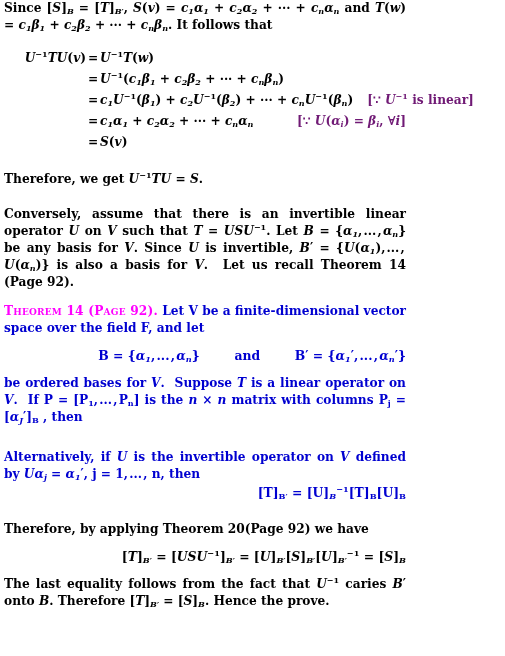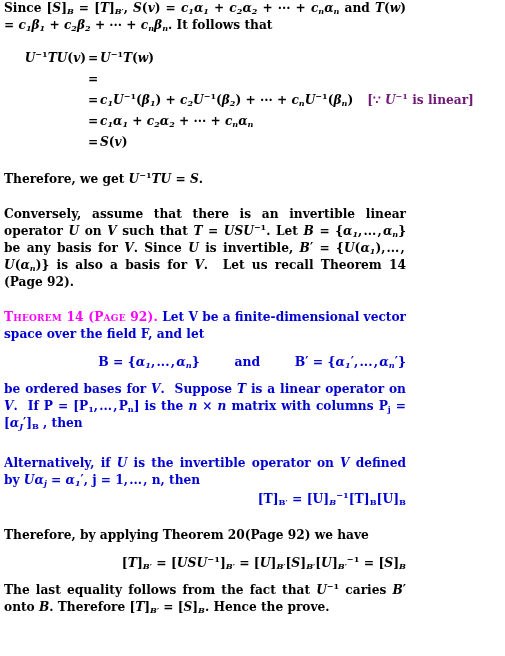--- a/index.html
+++ b/index.html
@@ -108,33 +108,35 @@
 
     <div class="align-row">
       <span class="align-lhs"><span class="mi">U</span><sup class="ex">−1</sup><span class="mi">TU</span>(<span class="mi">v</span>)</span>
       <span class="align-rel">=</span>
       <span class="align-rhs"><span class="mi">U</span><sup class="ex">−1</sup><span class="mi">T</span>(<span class="mi">w</span>)</span>
     </div>
 
     <div class="align-row">
       <span class="align-lhs"></span>
       <span class="align-rel">=</span>
+      <span class="align-rhs"><span class="mi">U</span><sup class="ex">−1</sup>(<span class="mi">c</span><sub class="sb">1</sub><span class="mi">β</span><sub class="sb">1</sub> + <span class="mi">c</span><sub class="sb">2</sub><span class="mi">β</span><sub class="sb">2</sub> + ··· + <span class="mi">c</span><sub class="sb">n</sub><span class="mi">β</span><sub class="sb">n</sub>)</span>
     </div>
 
     <div class="align-row">
       <span class="align-lhs"></span>
       <span class="align-rel">=</span>
       <span class="align-rhs"><span class="mi">c</span><sub class="sb">1</sub><span class="mi">U</span><sup class="ex">−1</sup>(<span class="mi">β</span><sub class="sb">1</sub>) + <span class="mi">c</span><sub class="sb">2</sub><span class="mi">U</span><sup class="ex">−1</sup>(<span class="mi">β</span><sub class="sb">2</sub>) + ··· + <span class="mi">c</span><sub class="sb">n</sub><span class="mi">U</span><sup class="ex">−1</sup>(<span class="mi">β</span><sub class="sb">n</sub>)</span>
       <span class="align-note">[∵ <span class="mi">U</span><sup class="ex">−1</sup> is linear]</span>
     </div>
 
     <div class="align-row">
       <span class="align-lhs"></span>
       <span class="align-rel">=</span>
       <span class="align-rhs"><span class="mi">c</span><sub class="sb">1</sub><span class="mi">α</span><sub class="sb">1</sub> + <span class="mi">c</span><sub class="sb">2</sub><span class="mi">α</span><sub class="sb">2</sub> + ··· + <span class="mi">c</span><sub class="sb">n</sub><span class="mi">α</span><sub class="sb">n</sub></span>
+      <span class="align-note">[∵ <span class="mi">U</span>(<span class="mi">α</span><sub class="sb">i</sub>) = <span class="mi">β</span><sub class="sb">i</sub>, ∀<span class="mi">i</span>]</span>
     </div>
 
     <div class="align-row">
       <span class="align-lhs"></span>
       <span class="align-rel">=</span>
       <span class="align-rhs"><span class="mi">S</span>(<span class="mi">v</span>)</span>
     </div>
 
   </div>
 
@@ -143,21 +145,21 @@
   <p class="para">
     Therefore, we get <span class="mi">U</span><sup class="ex">−1</sup><span class="mi">TU</span> = <span class="mi">S</span>.
   </p>
 
   <div class="sp-l"></div>
 
   <p class="para">
     Conversely, assume that there is an invertible linear operator <span class="mi">U</span> on <span class="mi">V</span> such that <span class="mi">T</span> = <span class="mi">USU</span><sup class="ex">−1</sup>. Let <span class="cal">B</span> = {<span class="mi">α</span><sub class="sb">1</sub>, ... , <span class="mi">α</span><sub class="sb">n</sub>} be any basis for <span class="mi">V</span>. Since <span class="mi">U</span> is invertible, <span class="cal">B</span>′ = {<span class="mi">U</span>(<span class="mi">α</span><sub class="sb">1</sub>), ... , <span class="mi">U</span>(<span class="mi">α</span><sub class="sb">n</sub>)} is also a basis for <span class="mi">V</span>.&nbsp; Let us recall Theorem 14 (Page 92).
   </p>
 
-  <p class="para" style="margin-top:18px;">
+  <p class="para" style="margin-top:12px;">
     <span class="pink smallcaps">Theorem 14 (Page 92).</span>
     <span class="blue">
       Let V be a finite-dimensional vector space over the field F, and let
     </span>
   </p>
 
   <div class="sp-s"></div>
 
   <div class="display blue">
     <span class="up">B = {<span class="mi">α</span><sub class="sb">1</sub>, ... , <span class="mi">α</span><sub class="sb">n</sub>}</span>

